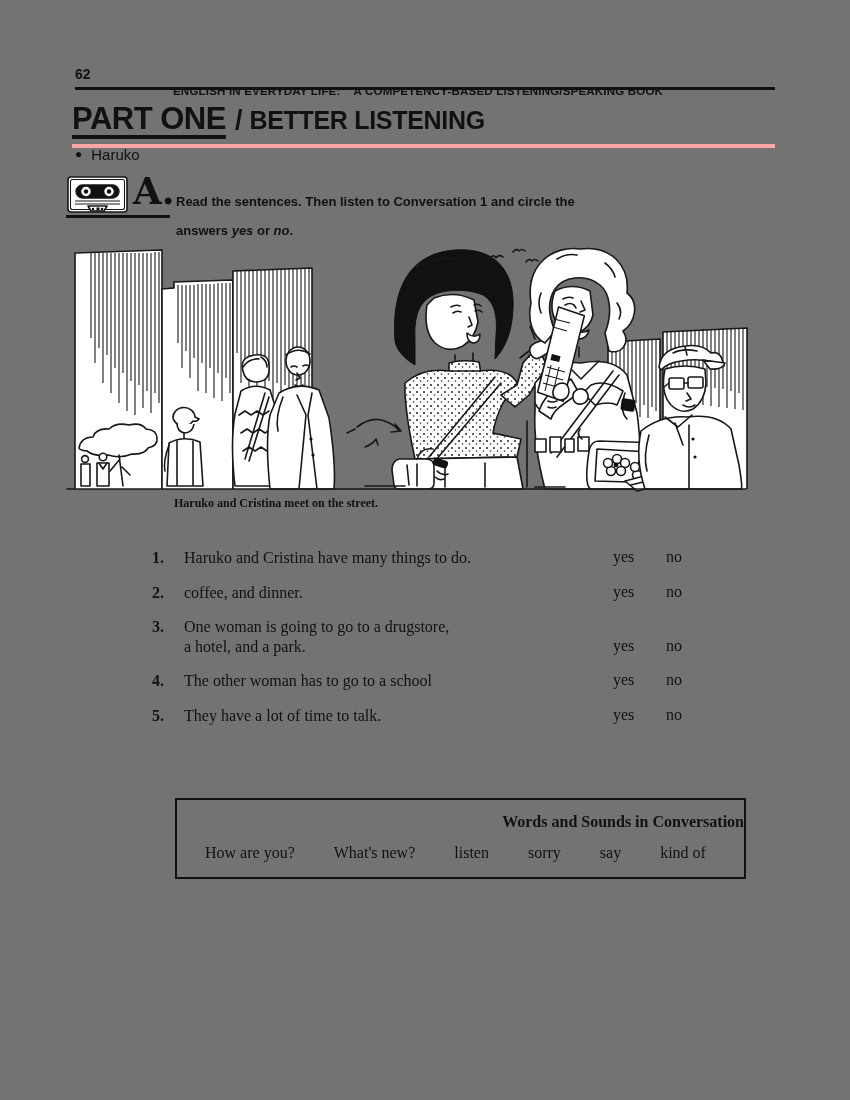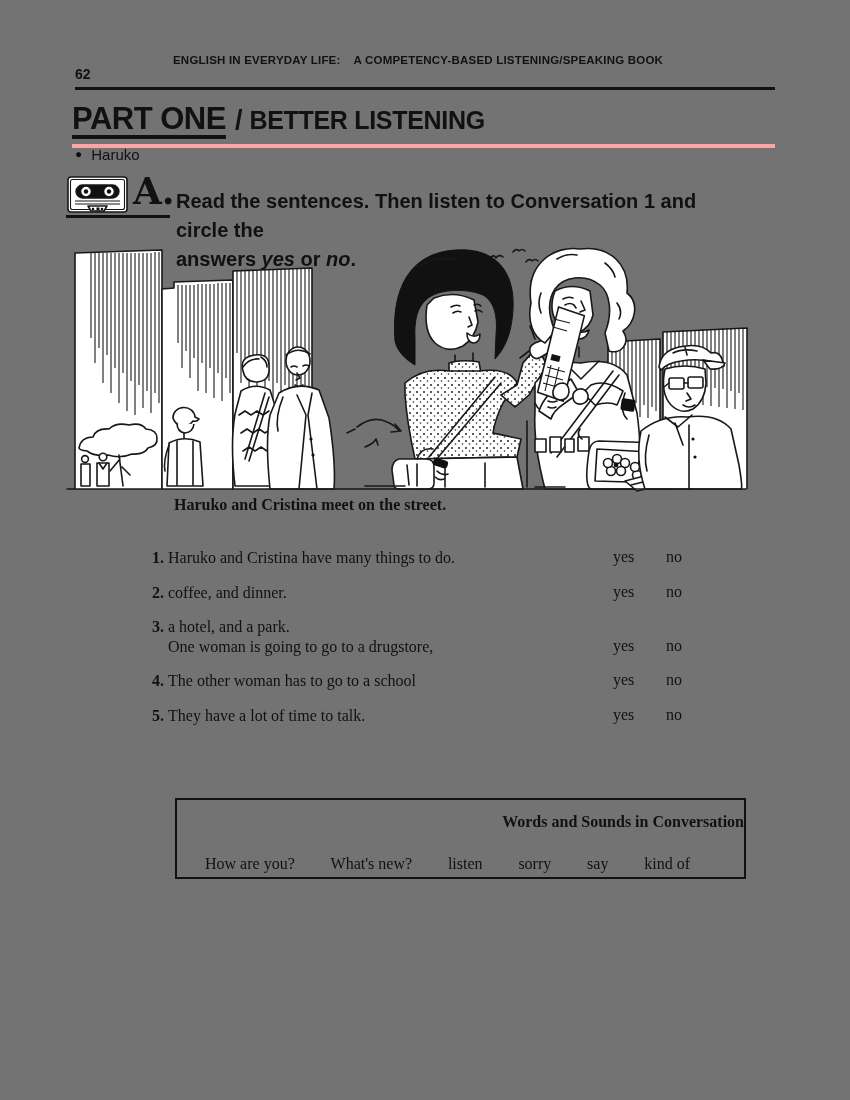--- a/index.html
+++ b/index.html
@@ -1,56 +1,56 @@
 <!DOCTYPE html>
 <html><head>
 <meta charset="utf-8">
 <style>
   html,body{margin:0;padding:0;background:#e8e8e8;}
   .page{position:relative;width:850px;height:1100px;background:#737373;overflow:hidden;
         font-family:"Liberation Serif",serif;color:#111;}
   
   .pagenum{position:absolute;left:75px;top:66px;font-family:"Liberation Sans",sans-serif;
            font-weight:bold;font-size:14px;}
-  .runhead{position:absolute;left:173px;top:54px;font-family:"Liberation Sans",sans-serif;
+  .runhead{position:absolute;left:173px;top:85px;font-family:"Liberation Sans",sans-serif;
            font-weight:bold;font-size:11.5px;letter-spacing:.2px;white-space:nowrap;}
   .runhead .rh2{margin-left:13px;}
   .headrule{position:absolute;left:75px;top:87px;width:700px;height:3px;background:#111;}
   
   .title{position:absolute;left:72px;top:101px;width:703px;border-bottom:4px solid #fca5a5;
          padding-bottom:7px;font-family:"Liberation Sans",sans-serif;white-space:nowrap;}
   .title .part{font-size:31px;font-weight:800;letter-spacing:-.5px;
                text-decoration:underline;text-decoration-thickness:4px;text-underline-offset:6px;}
   .title .sep{font-size:27px;font-weight:700;margin:0 7px 0 9px;}
   .title .sect{font-size:25px;font-weight:800;letter-spacing:-.3px;}
   
   .topic{position:absolute;left:75px;top:146px;font-family:"Liberation Sans",sans-serif;font-size:15px;}
   .topic .blt{font-size:12px;vertical-align:2px;margin-right:9px;}
   
   .cassette{position:absolute;left:66px;top:172px;}
   .exletter{position:absolute;left:133px;top:169px;font-size:37px;font-weight:bold;
             font-family:"DejaVu Serif","Liberation Serif",serif;}
   .exunderline{position:absolute;left:66px;top:215px;width:104px;height:3px;background:#111;}
   .instr{position:absolute;left:176px;top:187px;width:560px;font-family:"Liberation Sans",sans-serif;
-         font-weight:bold;font-size:20px;line-height:29px;}
+         font-weight:bold;font-size:13px;line-height:29px;}
   .instr i{font-style:italic;}
   
   .scene{position:absolute;left:65px;top:243px;width:683px;height:249px;}
-  .caption{position:absolute;left:174px;top:496px;font-size:16px;font-weight:bold;}
+  .caption{position:absolute;left:174px;top:496px;font-size:12px;font-weight:bold;}
   
   .questions{position:absolute;left:152px;top:548px;width:560px;font-size:16px;line-height:19.5px;}
   .q-row{position:relative;margin-bottom:15px;}
   .q-num{position:absolute;left:0;top:0;font-weight:bold;}
-  .q-text{margin-left:16px;width:432px;}
+  .q-text{margin-left:32px;width:432px;}
   .q-yes{position:absolute;left:461px;bottom:1px;}
   .q-no{position:absolute;left:514px;bottom:1px;}
   
   .vbox{position:absolute;left:175px;top:798px;width:567px;height:77px;border:2.5px solid #111;}
   .vbox-title{text-align:right;margin-top:13px;font-size:16px;font-weight:bold;}
-  .vbox-words{display:flex;justify-content:space-between;padding:0 54px 0 28px;margin-top:24px;
+  .vbox-words{display:flex;justify-content:space-between;padding:0 38px 0 28px;margin-top:13px;
               font-size:16px;}
   svg .ln{fill:none;stroke:#181818;stroke-width:1.6;stroke-linecap:round;stroke-linejoin:round;}
   svg .lnw{fill:#ffffff;stroke:#181818;stroke-width:1.6;stroke-linejoin:round;}
   svg .th{fill:none;stroke:#181818;stroke-width:1.1;}
 </style>
 </head>
 <body>
 
 <div class="page">
 
@@ -265,22 +265,22 @@
       <div class="q-text">
           <div>coffee, and dinner.</div>
         </div>
       <span class="q-yes">yes</span>
       <span class="q-no">no</span>
     </div>
 
     <div class="q-row">
       <span class="q-num">3.</span>
       <div class="q-text">
+          <div>One woman is going to go to a drugstore,</div>
           <div>a hotel, and a park.</div>
-          <div>One woman is going to go to a drugstore,</div>
         </div>
       <span class="q-yes">yes</span>
       <span class="q-no">no</span>
     </div>
 
     <div class="q-row">
       <span class="q-num">4.</span>
       <div class="q-text">
           <div>The other woman has to go to a school</div>
         </div>

